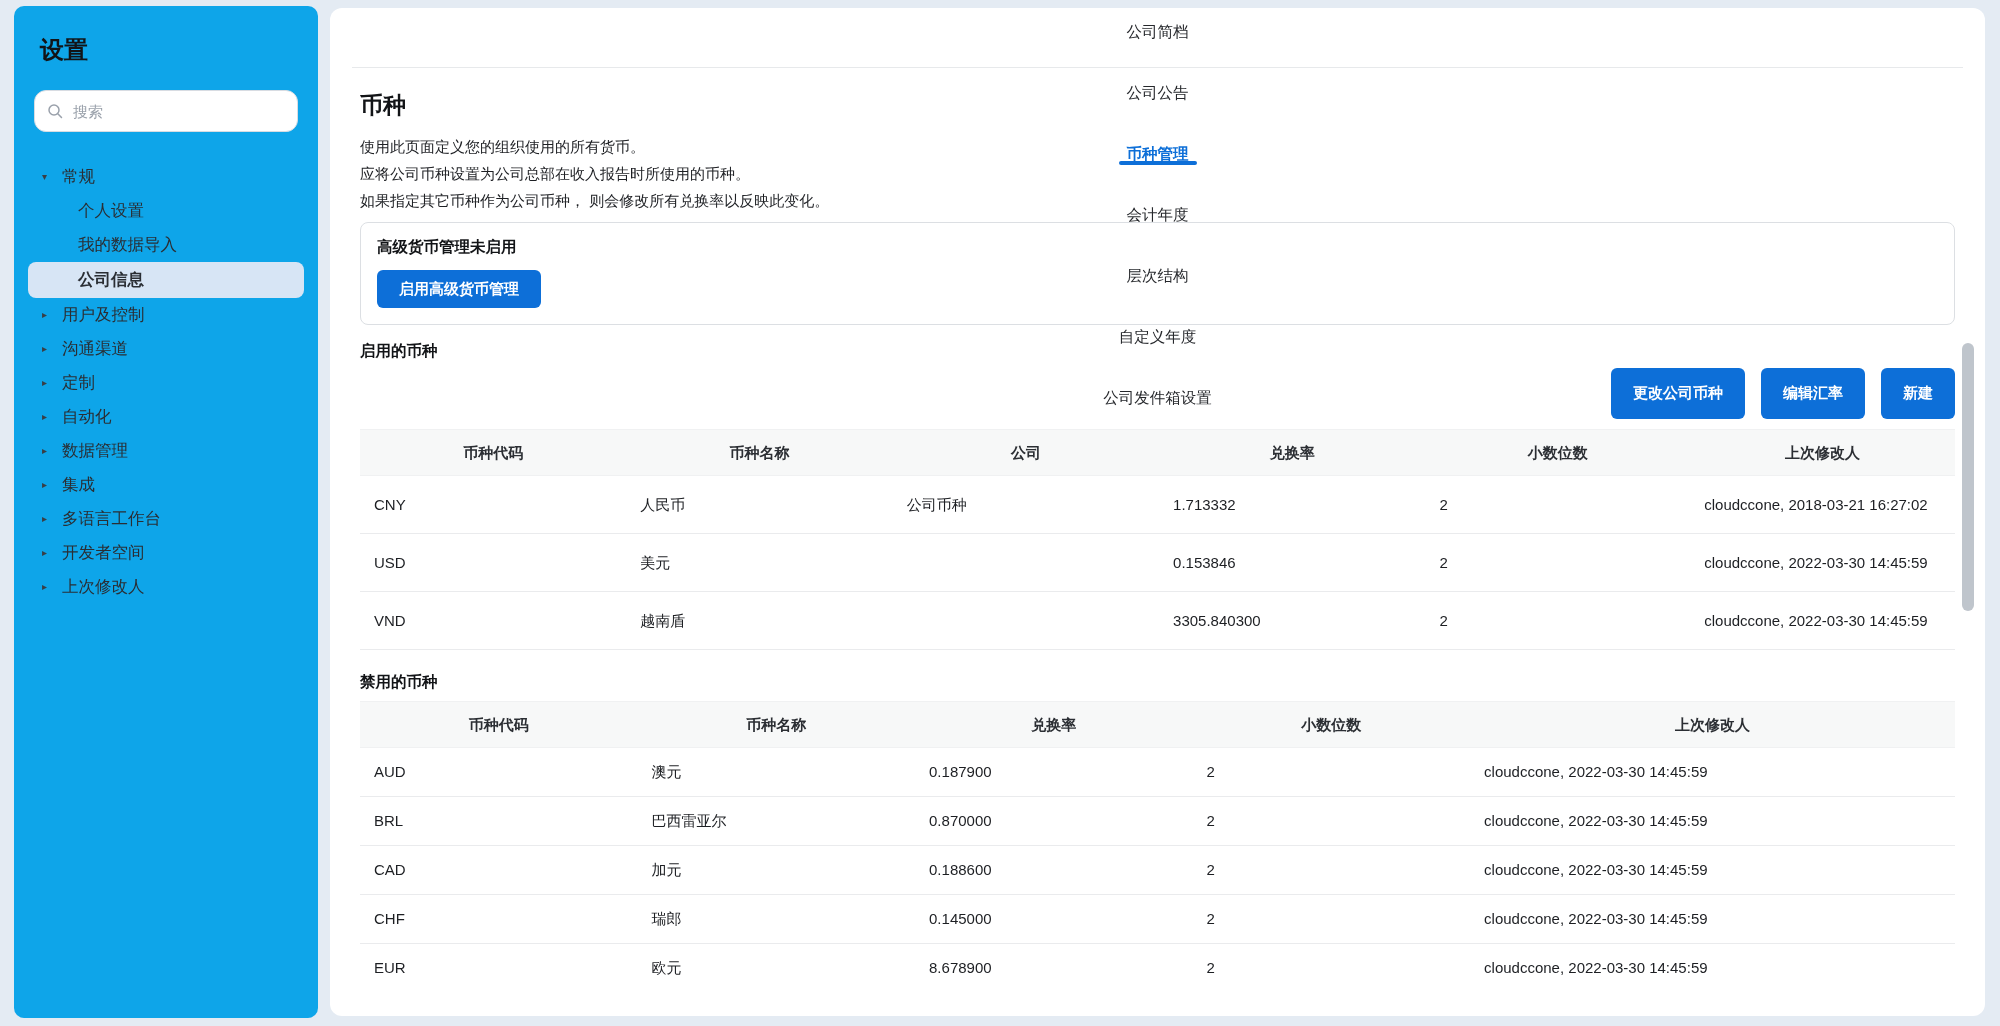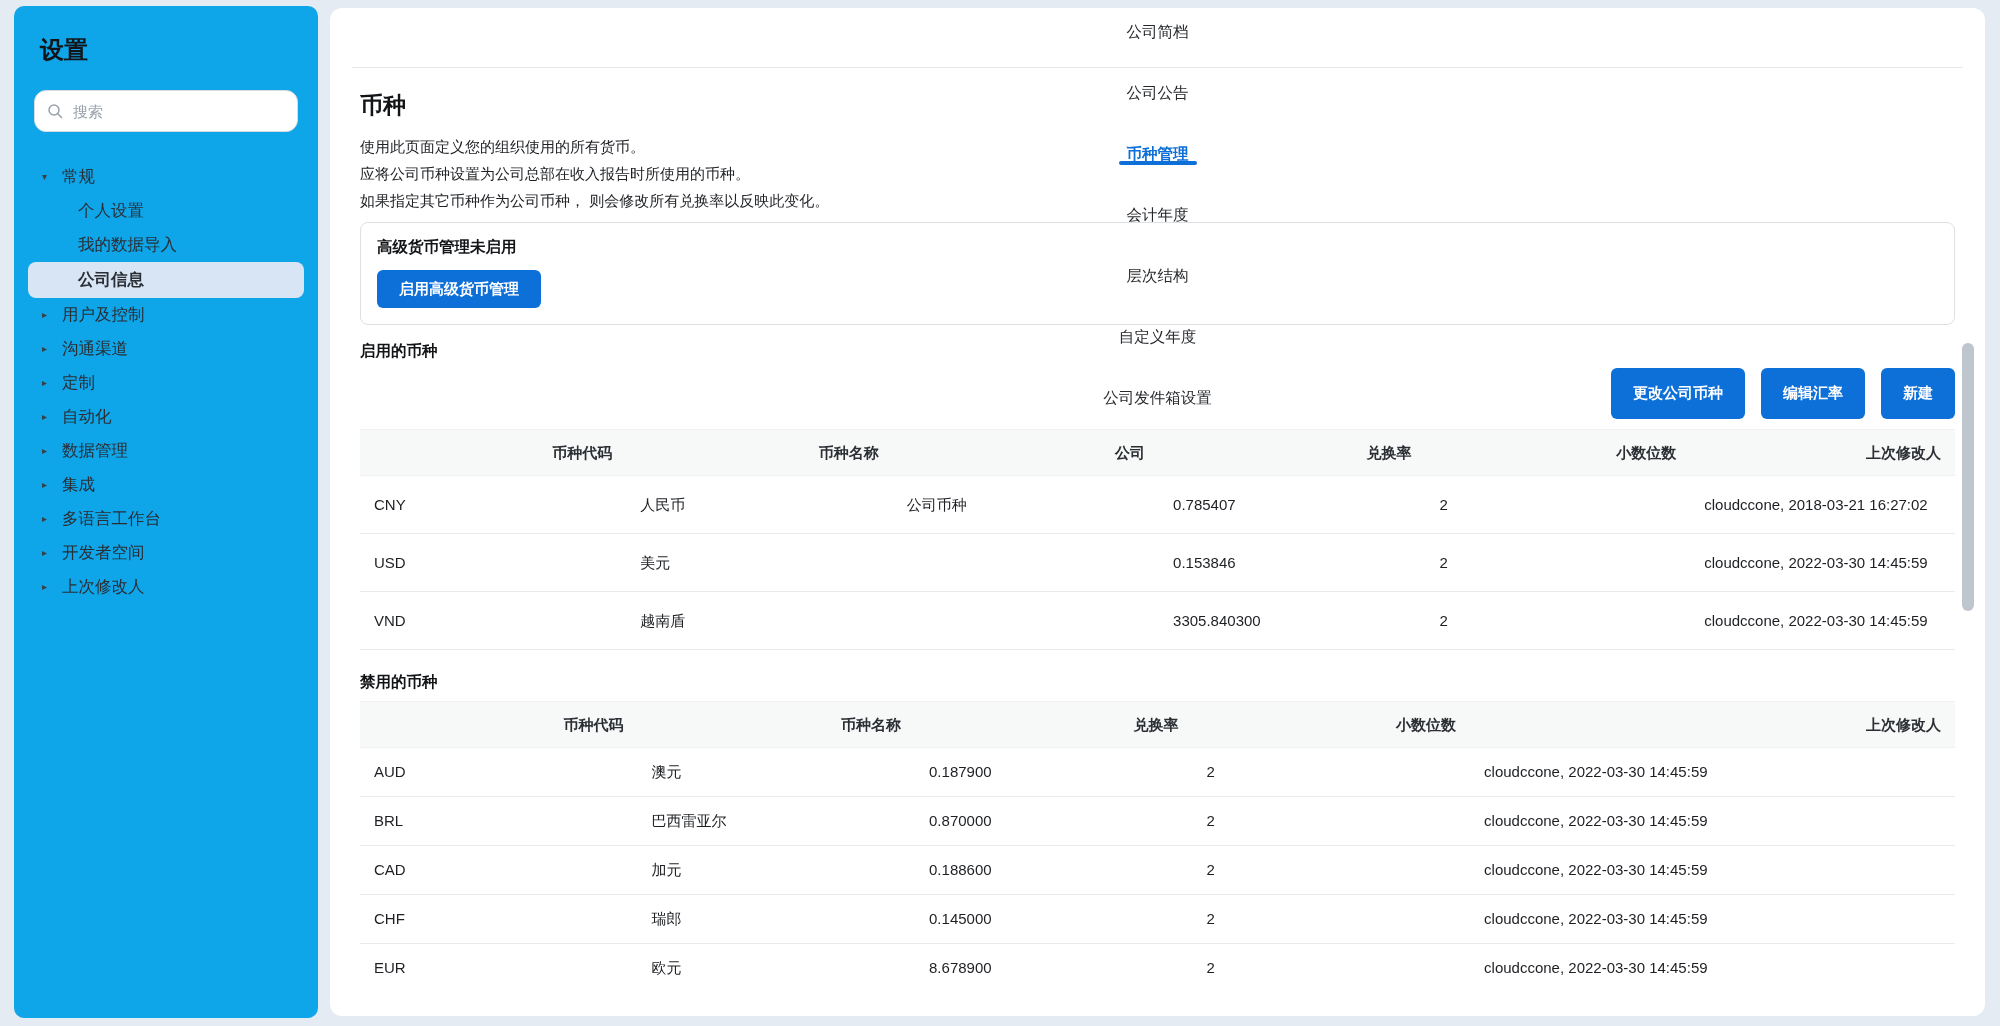--- a/index.html
+++ b/index.html
@@ -81,21 +81,21 @@
 
   .section-title { margin-top:16px; font-size:15.5px; font-weight:bold; color:#121417; }
   .section-title.second { margin-top:22px; }
   .actions { display:flex; justify-content:flex-end; gap:16px; margin-top:6px; }
   .actions .btn { height:51px; padding:0 22px; }
 
   table.ctable {
     width:100%; border-collapse:collapse; margin-top:10px; table-layout:fixed;
   }
   table.ctable th {
-    background:#f7f8f8; text-align:right; font-size:15px; font-weight:600;
+    background:#f7f8f8; text-align:center; font-size:15px; font-weight:600;
     color:#2b2e33; padding:13px 14px; border-top:1px solid #f0f1f2;
     border-bottom:1px solid #f0f1f2; line-height:19px;
   }
   table.ctable td {
     font-size:15px; color:#1d1f23; padding:9px 14px; line-height:20px;
     border-bottom:1px solid #eaebed; word-break:break-all; vertical-align:middle;
   }
   table.ctable.rows-tall td { padding-top:9px; padding-bottom:9px; height:58px; }
   table.ctable.rows-short td { padding-top:14px; padding-bottom:14px; }
 
@@ -222,21 +222,21 @@
           <th>兑换率</th>
           <th>小数位数</th>
           <th>上次修改人</th>
         </tr>
       </thead>
       <tbody>
         <tr>
           <td>CNY</td>
           <td>人民币</td>
           <td>公司币种</td>
-          <td>0.785407</td>
+          <td>1.713332</td>
           <td>2</td>
           <td>cloudccone, 2018-03-21 16:27:02</td>
         </tr>
         <tr>
           <td>USD</td>
           <td>美元</td>
           <td></td>
           <td>0.153846</td>
           <td>2</td>
           <td>cloudccone, 2022-03-30 14:45:59</td>

